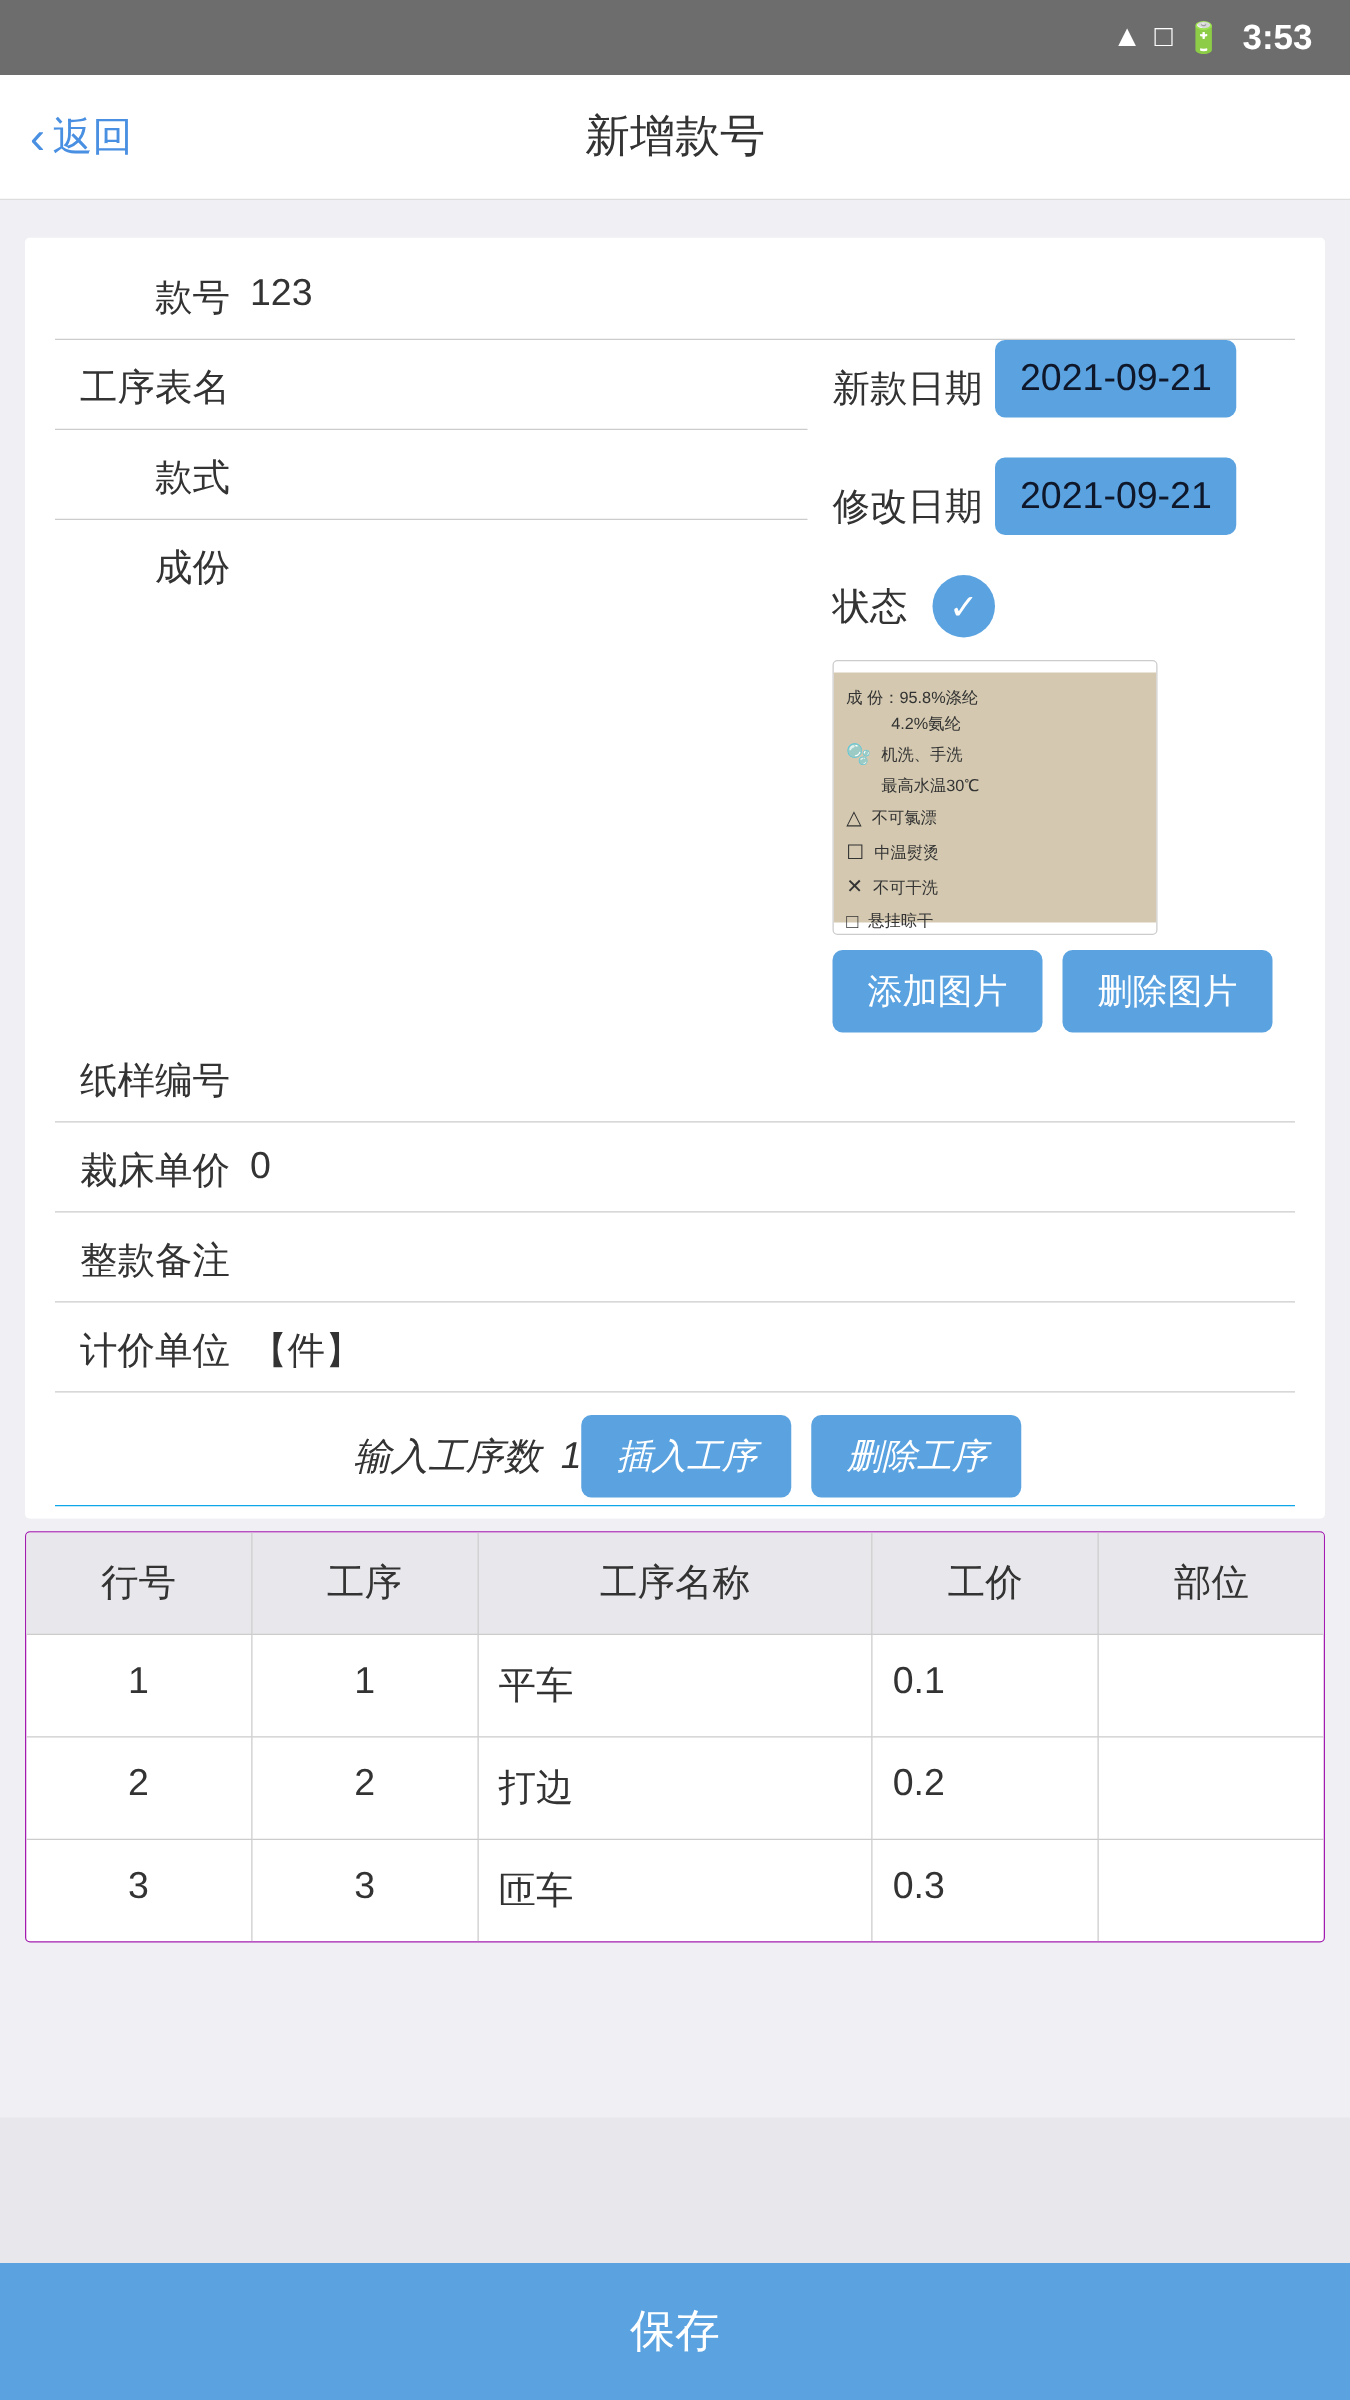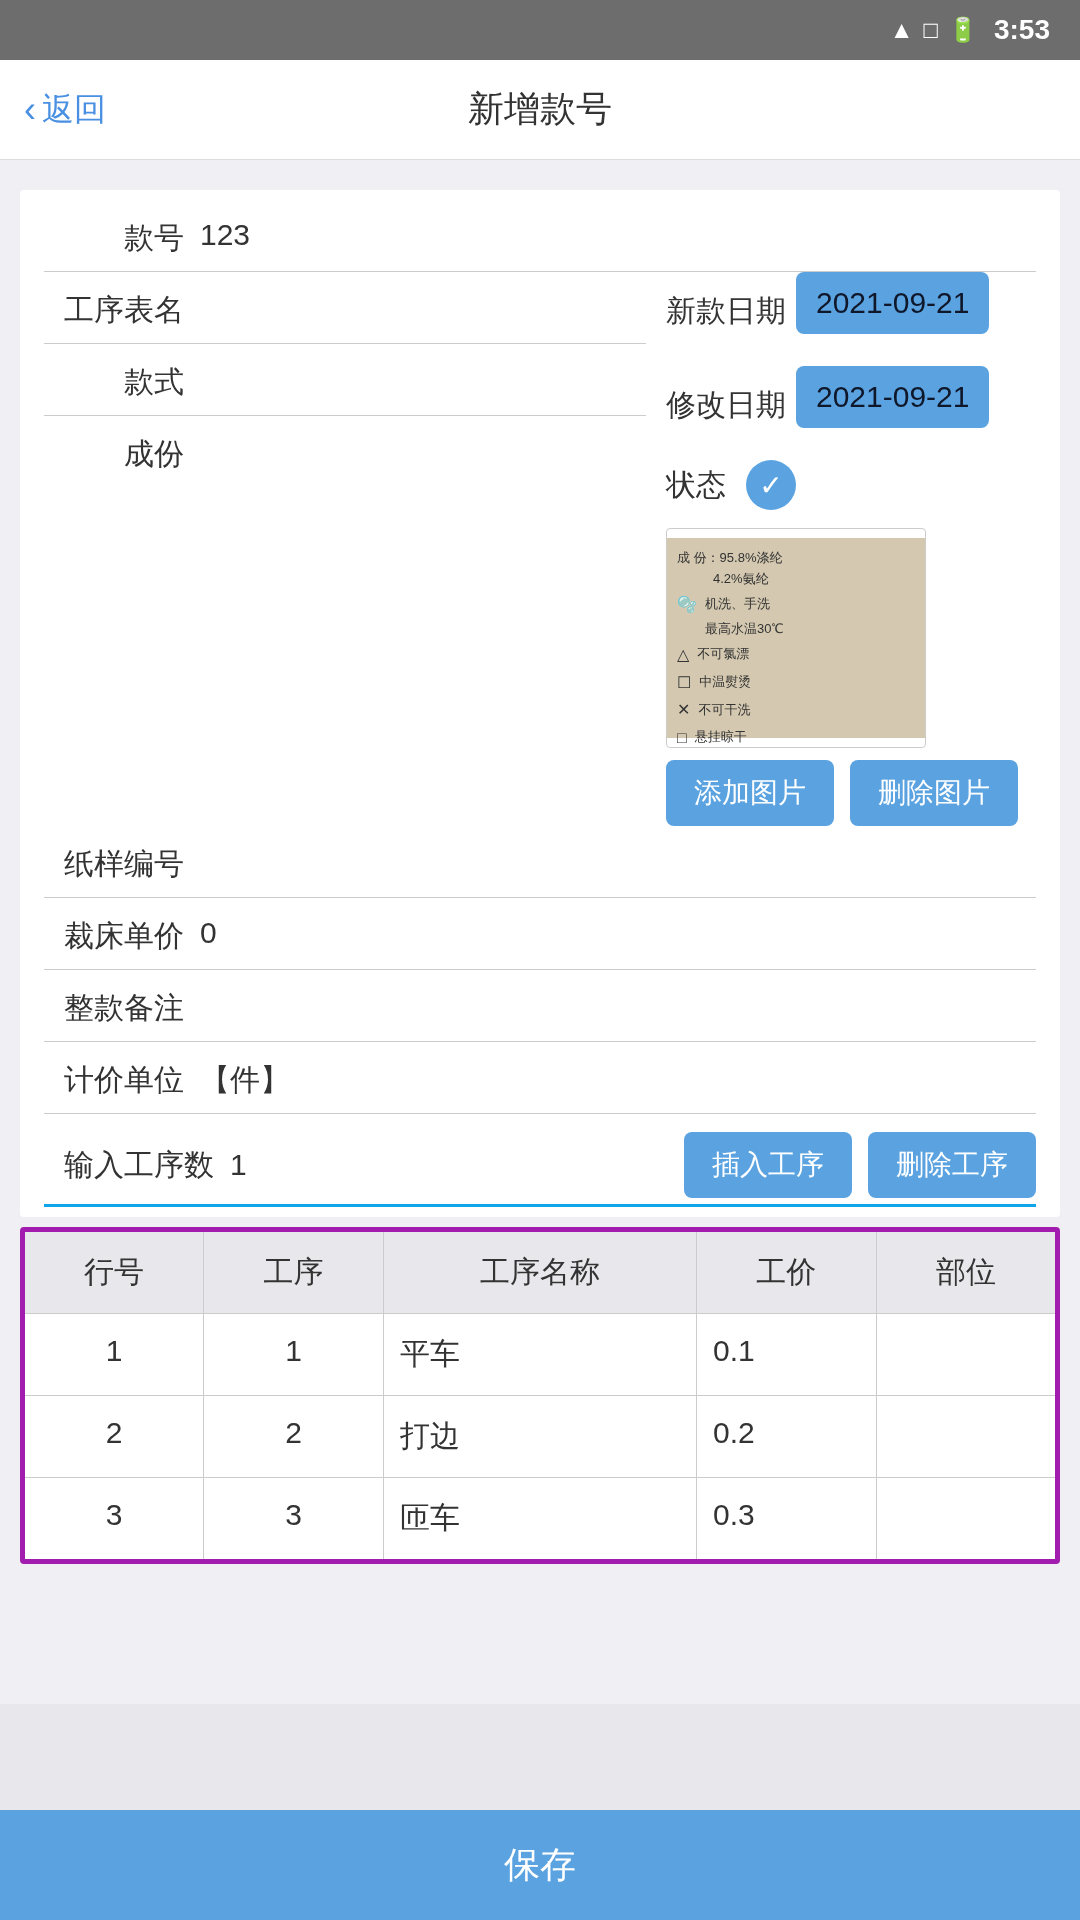--- a/index.html
+++ b/index.html
@@ -189,45 +189,46 @@
       margin-right: 16px;
     }
     .input-value {
       color: #333;
       font-size: 30px;
       flex: 1;
     }
     .process-row {
       display: flex;
       align-items: center;
-      justify-content: space-between;
+      justify-content: center;
       padding: 18px 0 6px 0;
-      border-bottom: 3px solid #0ea5e9;
+      border-bottom: 1px solid #0ea5e9;
       min-height: 72px;
+      font-style: italic;
     }
     .process-left {
       display: flex;
       align-items: center;
     }
     .process-buttons {
       display: flex;
       gap: 16px;
     }
     .process-btn {
       background: #5ba3e0;
       color: white;
       border-radius: 8px;
       padding: 14px 28px;
       font-size: 28px;
       cursor: pointer;
     }
     .table-container {
       width: 100%;
       background: white;
-      border: 5px solid #a21caf;
+      border: 1px solid #a21caf;
       border-radius: 4px;
       overflow: hidden;
       margin-top: 10px;
     }
     table {
       width: 100%;
       border-collapse: collapse;
     }
     thead tr {
       background: #e8e8ec;

